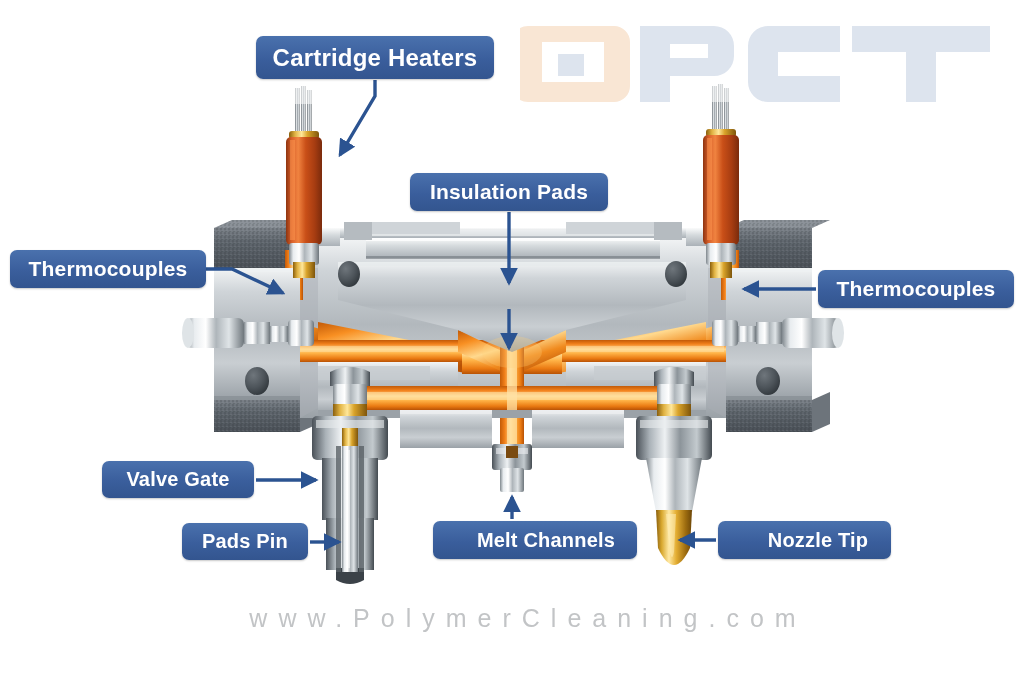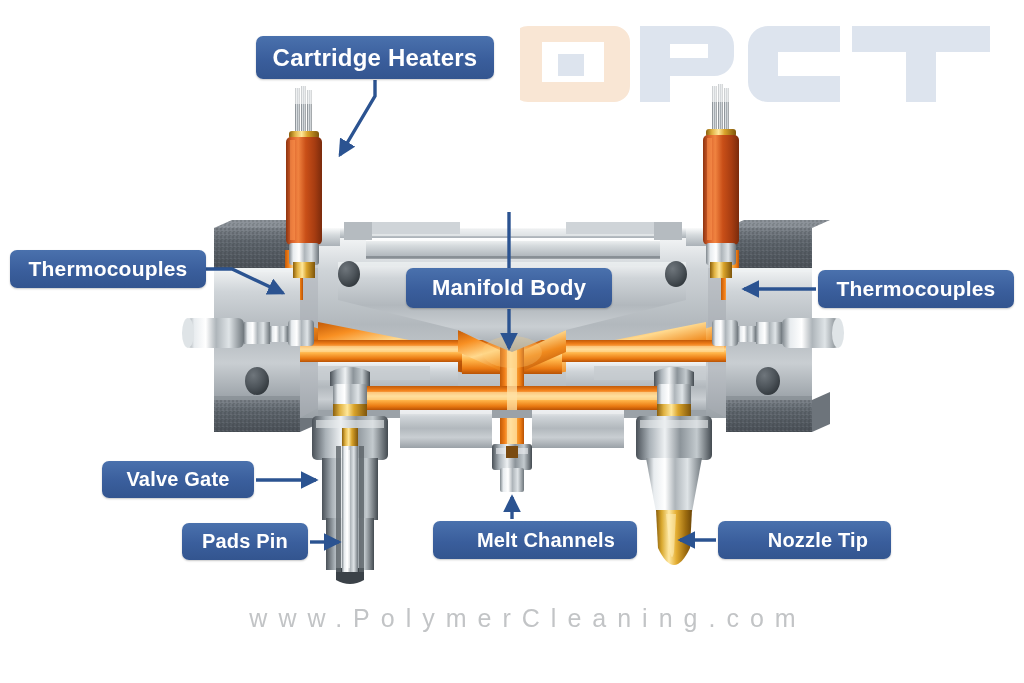--- a/index.html
+++ b/index.html
@@ -429,22 +429,22 @@
       <path d="M816 289 L744 289"></path>
       <path d="M256 480 L316 480"></path>
       <path d="M310 542 L339 542"></path>
       <path d="M512 519 L512 497"></path>
       <path d="M716 540 L680 540"></path>
     </g>
   </svg>
 
   <div class="label lbl-cartridge">Cartridge Heaters</div>
 
-
-  <div class="label lbl-manifold">Manifold Body</div>
+  <div class="label lbl-insulation">Insulation Pads</div>
+
 
   <div class="label lbl-tc-left">Thermocouples</div>
 
   <div class="label lbl-tc-right">Thermocouples</div>
 
   <div class="label lbl-valvegate">Valve Gate</div>
 
   <div class="label lbl-valvepin">Pads Pin</div>
 
   <div class="label lbl-melt">Melt Channels</div>

